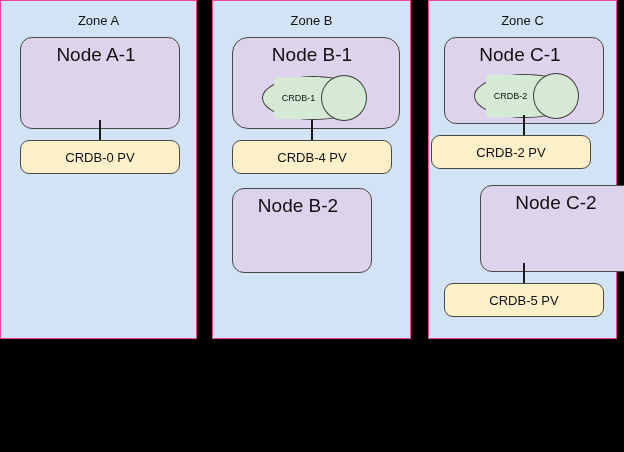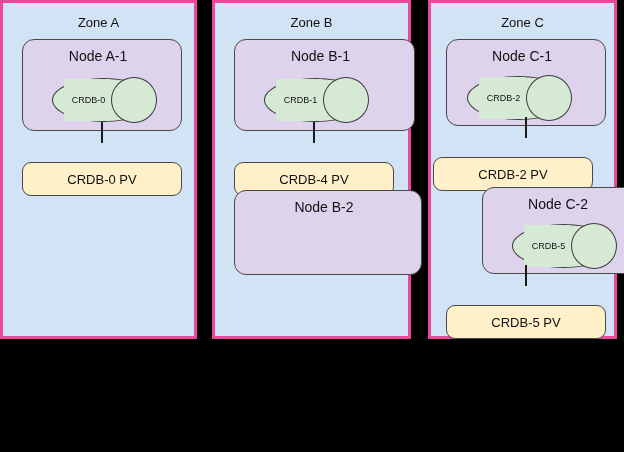--- a/index.html
+++ b/index.html
@@ -12,21 +12,21 @@
     width: 624px;
     height: 452px;
     background: #000000;
     overflow: hidden;
     font-family: "Liberation Sans", "DejaVu Sans", sans-serif;
     color: #111111;
   }
   .zone {
     position: absolute;
     background: #d2e3f5;
-    border: 3px solid #ec4899;
+    border: 1px solid #ec4899;
     box-sizing: border-box;
   }
   .zone-title {
     position: absolute;
     left: 0;
     right: 0;
     text-align: center;
     font-size: 13px;
     line-height: 14px;
     color: #111111;
@@ -38,21 +38,21 @@
     border: 1px solid #484848;
     border-radius: 12px;
     box-sizing: border-box;
   }
   .node-title {
     position: absolute;
     left: 0;
     right: 8px;
     top: 9px;
     text-align: center;
-    font-size: 14px;
+    font-size: 19px;
     line-height: 15px;
     color: #111111;
     white-space: nowrap;
   }
   
   .cyl {
     position: absolute;
   }
   .cyl .cyl-body {
     position: absolute;
@@ -98,21 +98,20 @@
   }
   .pv {
     position: absolute;
     background: #fff0c9;
     border: 1px solid #484848;
     border-radius: 9px;
     box-sizing: border-box;
     display: flex;
     align-items: center;
     justify-content: center;
-    margin-top: 20px;
   }
   .pv-label {
     font-size: 13px;
     line-height: 15px;
     color: #111111;
     white-space: nowrap;
   }
   .connector {
     position: absolute;
     width: 2px;
@@ -122,86 +121,74 @@
 </head>
 <body>
 
 <div id="canvas">
 
   <div class="zone" style="left:0px; top:0px; width:197px; height:339px;">
     <div class="zone-title" style="top:13px;">Zone A</div>
 
     <div class="node" style="left:19px; top:36px; width:160px; height:92px;">
       <div class="node-title">Node A-1</div>
-      <div class="cyl" style="left:29px; top:38px; width:104px; height:44px;">
-        <div class="cyl-body"></div>
-        <div class="cyl-cap"></div>
-        <div class="cyl-mask"></div>
-        <div class="cyl-label">CRDB-0</div>
-      </div>
     </div>
 
     <div class="connector" style="left:98px; top:119px; height:21px;"></div>
 
     <div class="pv" style="left:19px; top:139px; width:160px; height:34px;">
       <span class="pv-label">CRDB-0 PV</span>
     </div>
   </div>
 
   <div class="zone" style="left:212px; top:0px; width:199px; height:339px;">
     <div class="zone-title" style="top:13px;">Zone B</div>
 
-    <div class="node" style="left:19px; top:36px; width:181px; height:92px;">
+    <div class="node" style="left:19px; top:36px; width:168px; height:92px;border-radius:16px;">
       <div class="node-title">Node B-1</div>
       <div class="cyl" style="left:29px; top:38px; width:104px; height:44px;">
         <div class="cyl-body"></div>
         <div class="cyl-cap"></div>
         <div class="cyl-mask"></div>
         <div class="cyl-label">CRDB-1</div>
       </div>
     </div>
 
     <div class="connector" style="left:98px; top:119px; height:21px;"></div>
 
     <div class="pv" style="left:19px; top:139px; width:160px; height:34px;">
       <span class="pv-label">CRDB-4 PV</span>
     </div>
 
-    <div class="node" style="left:19px; top:187px; width:188px; height:85px;">
+    <div class="node" style="left:19px; top:187px; width:140px; height:85px;">
       <div class="node-title">Node B-2</div>
     </div>
   </div>
 
   <div class="zone" style="left:428px; top:0px; width:189px; height:339px;padding-left:29px;">
     <div class="zone-title" style="top:13px;">Zone C</div>
 
     <div class="node" style="left:15px; top:36px; width:160px; height:87px;">
       <div class="node-title">Node C-1</div>
-      <div class="cyl" style="left:20px; top:36px; width:104px; height:44px;text-decoration:underline;">
+      <div class="cyl" style="left:29px; top:36px; width:104px; height:44px;text-decoration:underline;">
         <div class="cyl-body"></div>
         <div class="cyl-cap"></div>
         <div class="cyl-mask"></div>
         <div class="cyl-label">CRDB-2</div>
       </div>
     </div>
 
     <div class="connector" style="left:94px; top:114px; height:21px;"></div>
 
     <div class="pv" style="left:2px; top:134px; width:160px; height:34px;">
       <span class="pv-label">CRDB-2 PV</span>
     </div>
 
     <div class="node" style="left:15px; top:184px; width:160px; height:87px;margin-left:36px;">
       <div class="node-title">Node C-2</div>
-      <div class="cyl" style="left:29px; top:36px; width:104px; height:44px;">
-        <div class="cyl-body"></div>
-        <div class="cyl-cap"></div>
-        <div class="cyl-mask"></div>
-        <div class="cyl-label">CRDB-5</div>
-      </div>
     </div>
 
     <div class="connector" style="left:94px; top:262px; height:21px;"></div>
 
     <div class="pv" style="left:15px; top:282px; width:160px; height:34px;">
       <span class="pv-label">CRDB-5 PV</span>
     </div>
   </div>
 
 </div>

